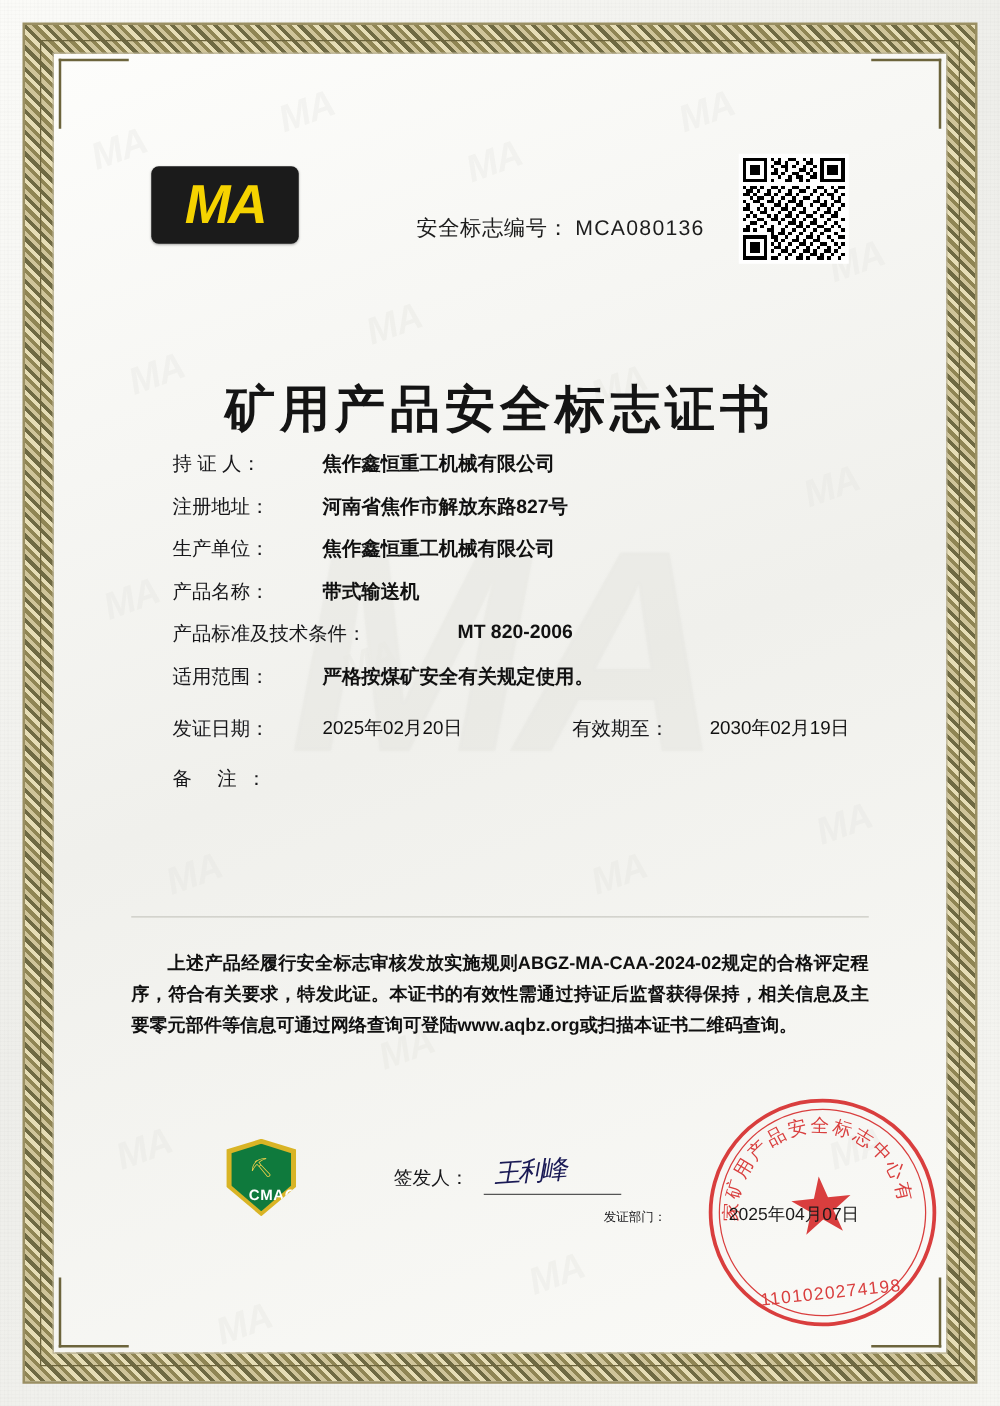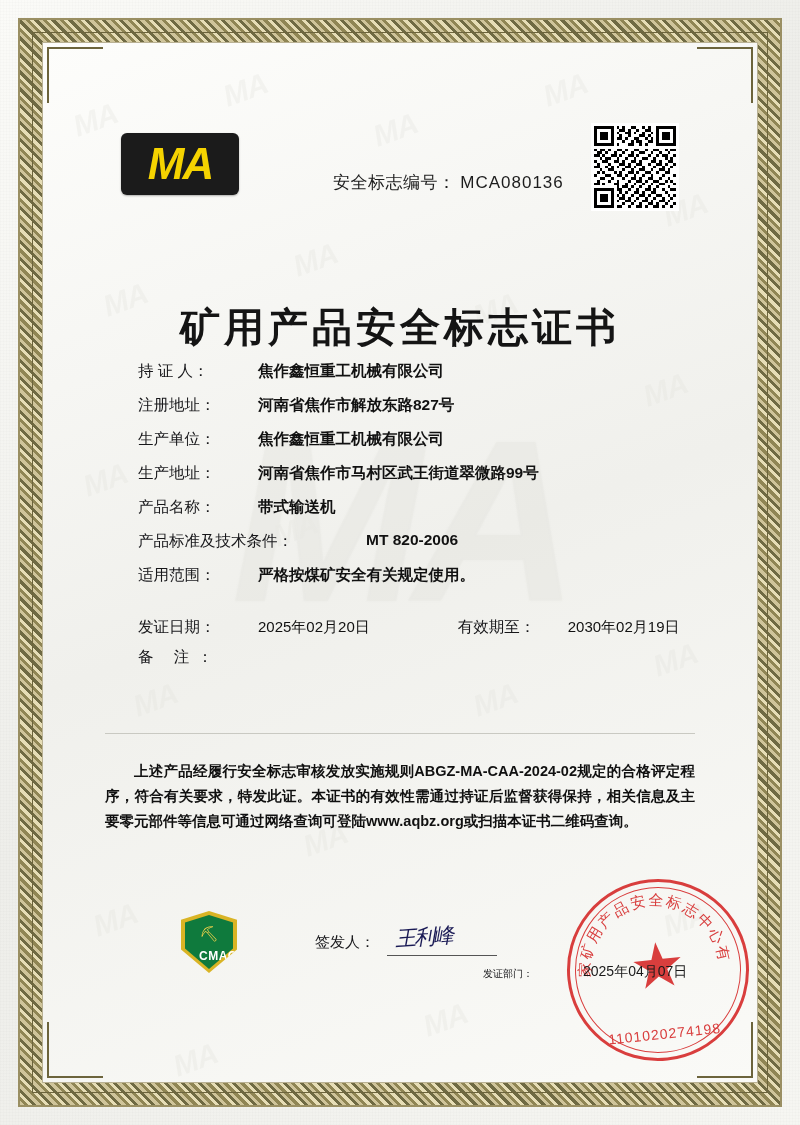--- a/index.html
+++ b/index.html
@@ -190,21 +190,21 @@
     color: #111;
     font-weight: bold;
     font-family: "Liberation Sans", sans-serif;
   }
   .row .val.normal { font-weight: bold; }
 
   .date-row {
     position: relative;
     height: 40px;
     display: flex;
-    align-items: center;
+    align-items: flex-start;
     margin-top: 8px;
   }
   .date-row .lbl { width: 120px; font-size: 15.5px; color:#17171a;}
   .date-row .val { font-size: 15px; color:#111; }
   .date-row .lbl2 { width: 110px; font-size: 15.5px; color:#17171a; margin-left: 88px;}
   .remark-row { height: 40px; display:flex; align-items:flex-start; }
   .remark-row .lbl { width: 120px; font-size: 15.5px; color:#17171a; letter-spacing: 8px;}
 
   
   .sep {
@@ -658,24 +658,20 @@
         </div>
         <div class="row">
           <div class="lbl">注册地址：</div>
           <div class="val">河南省焦作市解放东路827号</div>
         </div>
         <div class="row">
           <div class="lbl">生产单位：</div>
           <div class="val">焦作鑫恒重工机械有限公司</div>
         </div>
         <div class="row">
-          <div class="lbl">生产地址：</div>
-          <div class="val">河南省焦作市马村区武王街道翠微路99号</div>
-        </div>
-        <div class="row">
           <div class="lbl">产品名称：</div>
           <div class="val">带式输送机</div>
         </div>
         <div class="row">
           <div class="lbl wide">产品标准及技术条件：</div>
           <div class="val" style="margin-left:48px;">MT 820-2006</div>
         </div>
         <div class="row">
           <div class="lbl">适用范围：</div>
           <div class="val normal">严格按煤矿安全有关规定使用。</div>

